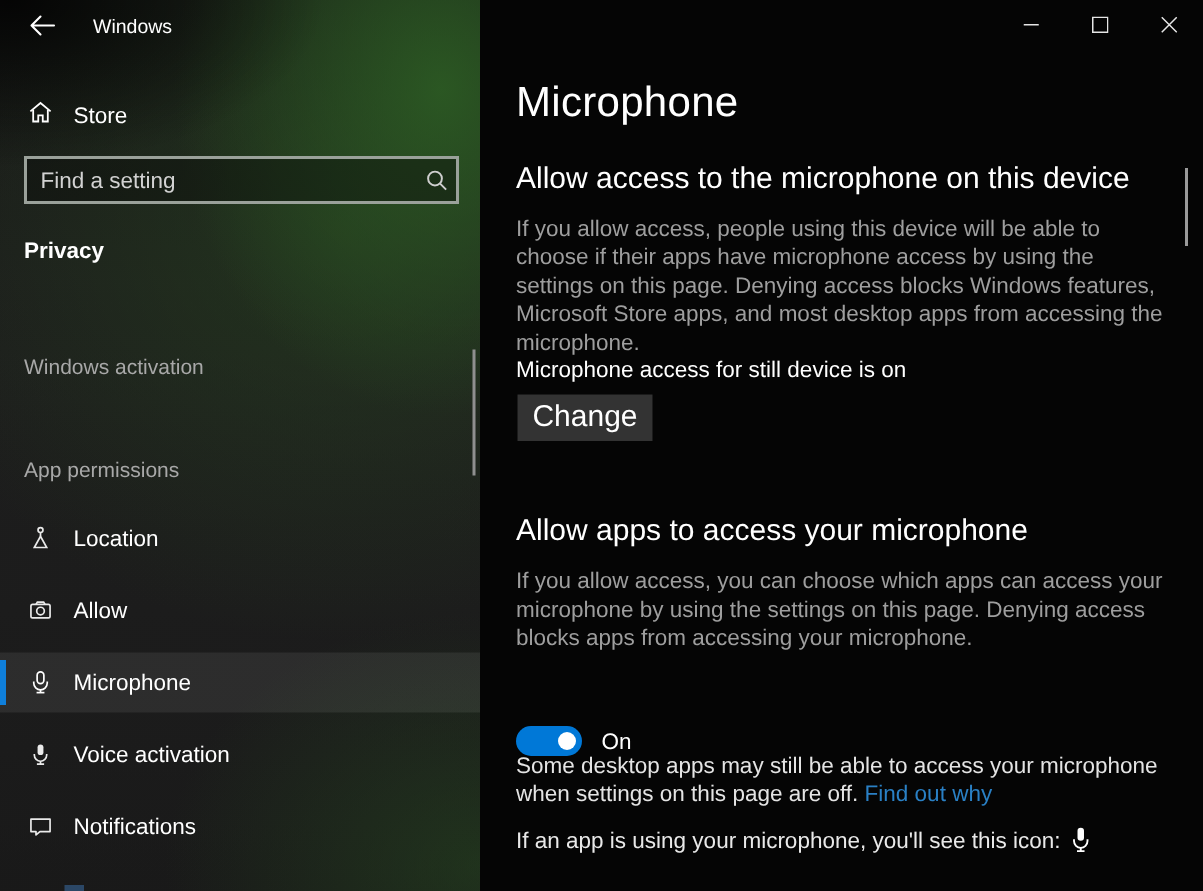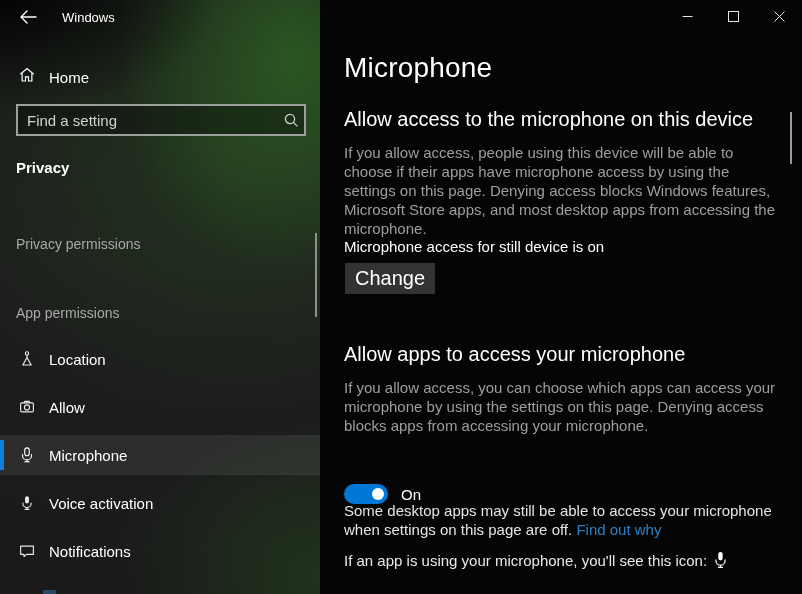--- a/index.html
+++ b/index.html
@@ -102,36 +102,36 @@
     </div>
     <div class="app-title">Windows</div>
 
     <div class="home-row">
       <span class="nav-icon">
         <svg width="18" height="18" viewBox="0 0 24 24" fill="none" stroke="#ffffff" stroke-width="1.6">
             <path d="M3 11 L12 3.5 L21 11"></path>
             <path d="M5.5 9.5 V20 H10 V14.5 H14 V20 H18.5 V9.5"></path>
           </svg>
       </span>
-      <span class="nav-label">Home</span>
+      <span class="nav-label">Store</span>
     </div>
 
     <div class="search-box">
       <input type="text" placeholder="Find a setting" style="">
       <span class="search-glyph">
         <svg width="16" height="16" viewBox="0 0 16 16" fill="none" stroke="#cfcfcf" stroke-width="1.3">
             <circle cx="7" cy="7" r="4.6"></circle>
             <path d="M10.4 10.4 L14.4 14.4"></path>
           </svg>
       </span>
     </div>
 
     <div class="privacy-label">Privacy</div>
 
-    <div class="group-label group-windows">Privacy permissions</div>
+    <div class="group-label group-windows">Windows activation</div>
     <div class="group-label group-apps">App permissions</div>
 
     <div class="nav-item" style="top:339px">
 
       <span class="nav-icon">
         <svg width="18" height="18" viewBox="0 0 24 24" fill="none" stroke="#eaeaea" stroke-width="1.5">
             <circle cx="12" cy="4.5" r="2.2"></circle>
             <path d="M12 6.7 V10"></path>
             <path d="M6.5 20 L12 10 L17.5 20 Z"></path>
           </svg>

